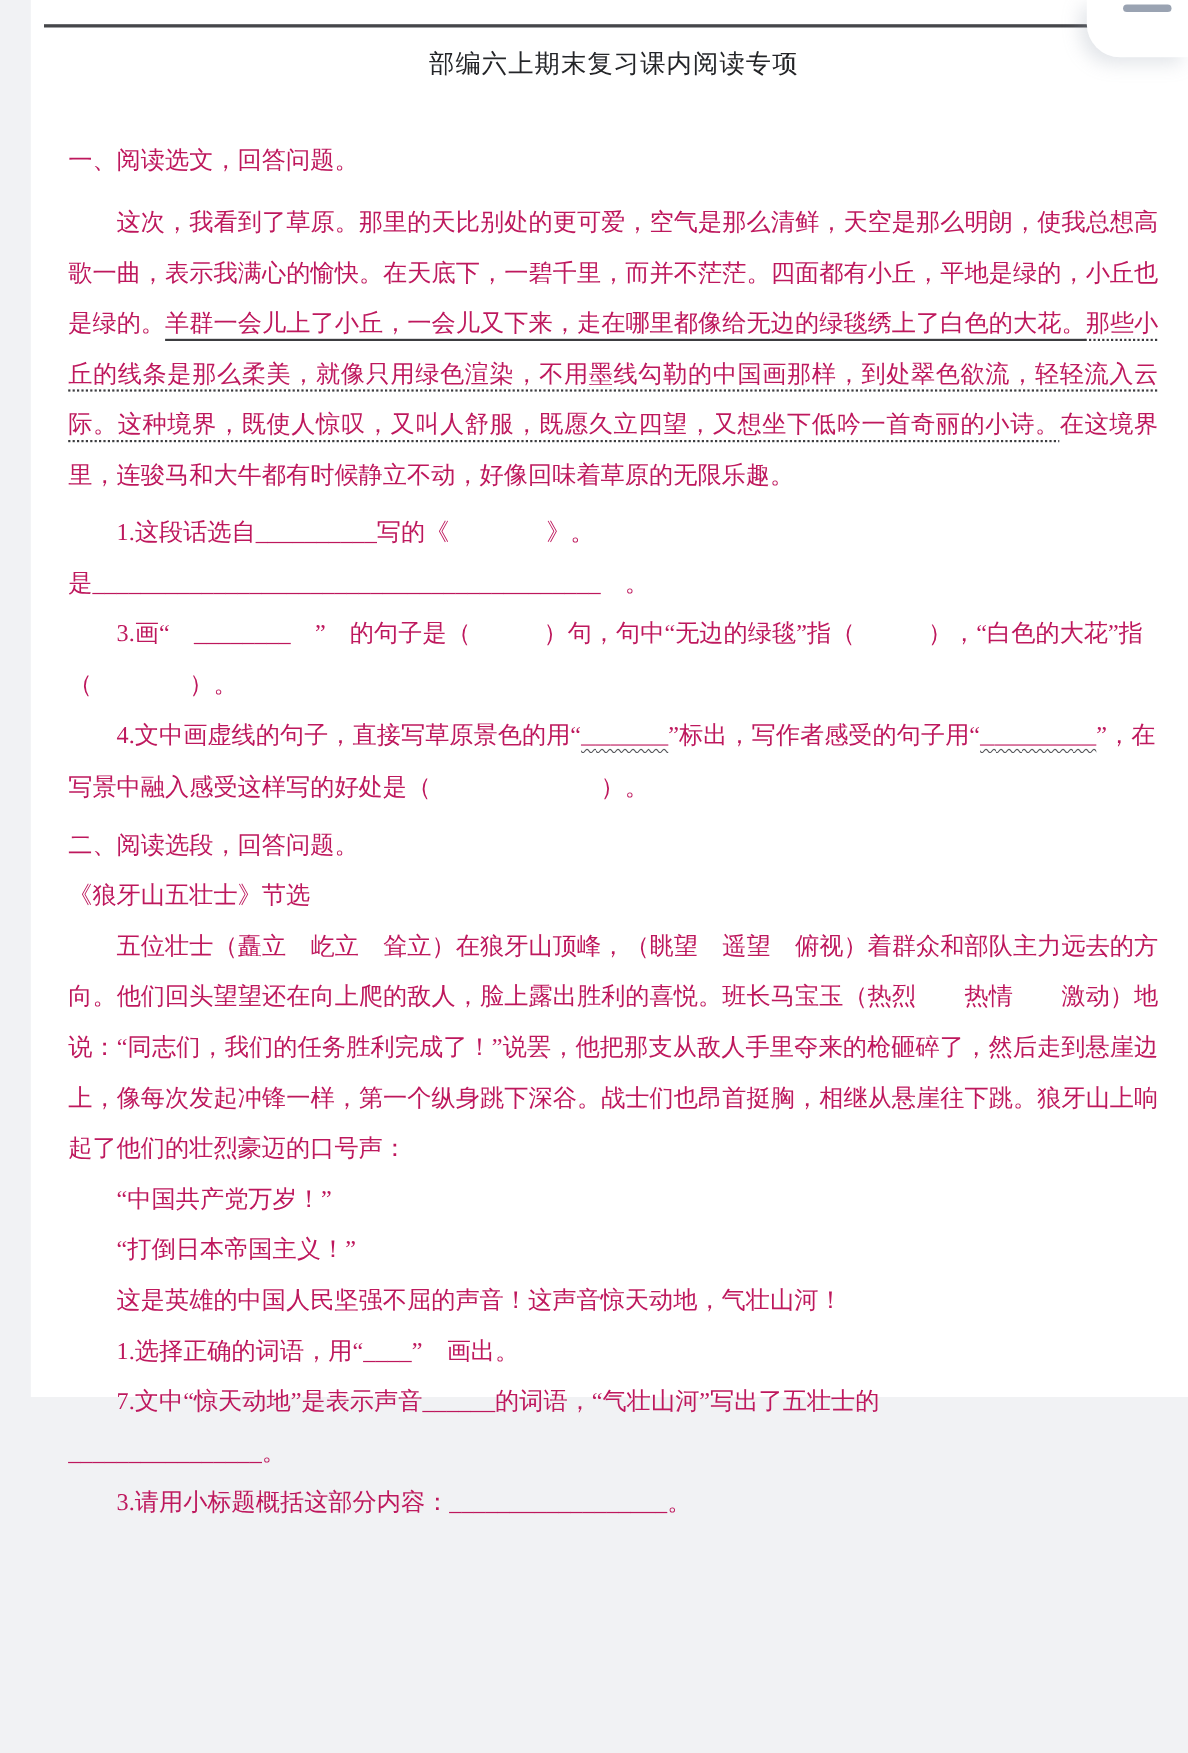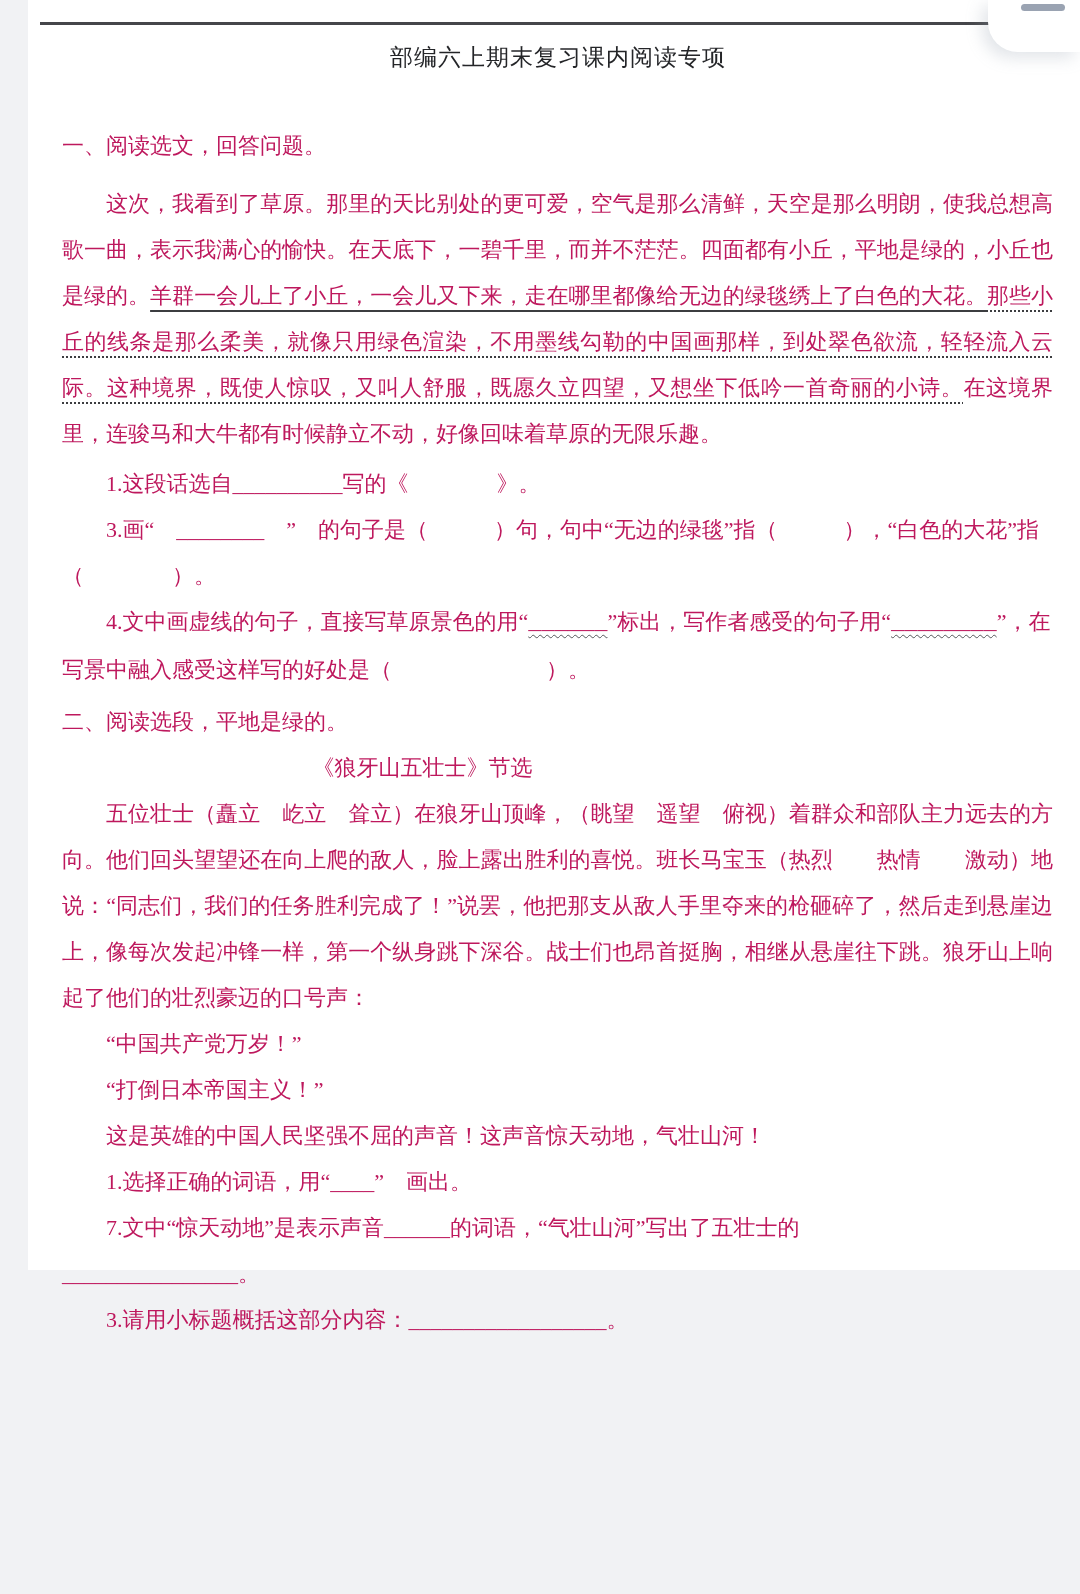--- a/index.html
+++ b/index.html
@@ -7,47 +7,48 @@
   .viewport { position:relative; width:1080px; height:1594px; background:#f1f2f4; overflow:hidden; margin:0 auto; }
   .page { position:absolute; left:28px; top:0; width:1060px; height:1270px; background:#ffffff; }
   .top-rule { margin:22px 0 0 12px; width:970px; height:0; border-top:3px solid #45464a; }
   .doc-title { font-size:23px; line-height:34px; text-align:center; margin:16px 0 0 0; font-weight:400; color:#242528; letter-spacing:1px; }
   .content { padding:0 35px 0 34px; font-size:22px; color:#be185d; }
   .content p { margin:0; line-height:46px; }
   .passage { text-align:justify; text-justify:inter-ideograph; }
   .indent { text-indent:2em; }
   .sec-heading { margin-top:48px !important; }
   .sec-heading2 { margin-top:6px !important; }
-  .p1 { margin-top:12px !important; }
+  .p1 { margin-top:12px !important;font-family:Liberation Mono, monospace; }
   .q-first { margin-top:4px !important; }
-  .sub-title { text-align:center; margin-right:270px !important; }
+  .sub-title { margin-right:270px !important; }
   .u-solid  { text-decoration:underline; text-decoration-style:solid;  text-decoration-thickness:2px; text-underline-offset:7px; text-decoration-color:#3c3d40; }
   .u-dotted { text-decoration:underline; text-decoration-style:dotted; text-decoration-thickness:2px; text-underline-offset:7px; text-decoration-color:#3c3d40; }
   .wavy { text-decoration:underline; text-decoration-style:wavy; text-decoration-thickness:1px; text-underline-offset:5px; text-decoration-color:#55565a;font-family:Liberation Mono, monospace; }
   .corner-card { position:absolute; top:0; right:0; width:92px; height:52px; background:#ffffff; border-bottom-left-radius:30px; box-shadow:-6px 6px 16px rgba(150,160,175,0.28); }
   .handle-pill { position:absolute; top:4px; right:15px; width:44px; height:7px; border-radius:3.5px; background:#9aa3b2; }
 </style>
 </head>
 <body>
 
 <div class="viewport">
   <div class="page">
     <div class="top-rule"></div>
     <h1 class="doc-title">部编六上期末复习课内阅读专项</h1>
 
     <div class="content">
       <p class="sec-heading">一、阅读选文，回答问题。</p>
 
       <p class="passage indent p1"><span>这次，我看到了草原。那里的天比别处的更可爱，空气是那么清鲜，天空是那么明朗，使我总想高歌一曲，表示我满心的愉快。在天底下，一碧千里，而并不茫茫。四面都有小丘，平地是绿的，小丘也是绿的。</span><span class="u-solid">羊群一会儿上了小丘，一会儿又下来，走在哪里都像给无边的绿毯绣上了白色的大花。</span><span class="u-dotted">那些小丘的线条是那么柔美，就像只用绿色渲染，不用墨线勾勒的中国画那样，到处翠色欲流，轻轻流入云际。这种境界，既使人惊叹，又叫人舒服，既愿久立四望，又想坐下低吟一首奇丽的小诗。</span><span>在这境界里，连骏马和大牛都有时候静立不动，好像回味着草原的无限乐趣。</span></p>
 
       <p class="question indent q-first">1.这段话选自__________写的《　　　　》。</p>
+      <p class="question">是__________________________________________　。</p>
       <p class="question indent">3.画“　________　”　的句子是（　　　）句，句中“无边的绿毯”指（　　　），“白色的大花”指（　　　　）。</p>
       <p class="question indent"><span>4.文中画虚线的句子，直接写草原景色的用“</span><span class="wavy">______</span><span>”标出，写作者感受的句子用“</span><span class="wavy">________</span><span>”，在写景中融入感受这样写的好处是（　　　　　　　）。</span></p>
 
-      <p class="sec-heading sec-heading2">二、阅读选段，平地是绿的。</p>
+      <p class="sec-heading sec-heading2">二、阅读选段，回答问题。</p>
       <p class="sub-title">《狼牙山五壮士》节选</p>
       <p class="passage indent">五位壮士（矗立　屹立　耸立）在狼牙山顶峰，（眺望　遥望　俯视）着群众和部队主力远去的方向。他们回头望望还在向上爬的敌人，脸上露出胜利的喜悦。班长马宝玉（热烈　　热情　　激动）地说：“同志们，我们的任务胜利完成了！”说罢，他把那支从敌人手里夺来的枪砸碎了，然后走到悬崖边上，像每次发起冲锋一样，第一个纵身跳下深谷。战士们也昂首挺胸，相继从悬崖往下跳。狼牙山上响起了他们的壮烈豪迈的口号声：</p>
       <p class="quote indent">“中国共产党万岁！”</p>
       <p class="quote indent">“打倒日本帝国主义！”</p>
       <p class="passage indent">这是英雄的中国人民坚强不屈的声音！这声音惊天动地，气壮山河！</p>
       <p class="question indent">1.选择正确的词语，用“____”　画出。</p>
       <p class="question indent">7.文中“惊天动地”是表示声音______的词语，“气壮山河”写出了五壮士的</p>
       <p class="question">________________。</p>
       <p class="question indent">3.请用小标题概括这部分内容：__________________。</p>
     </div>

